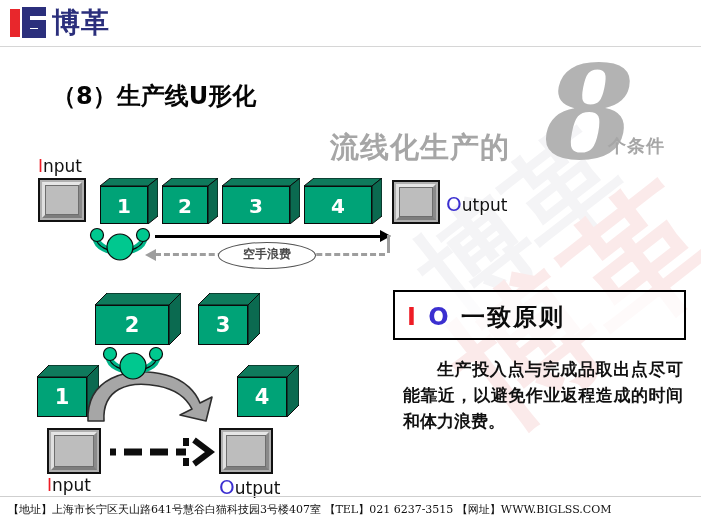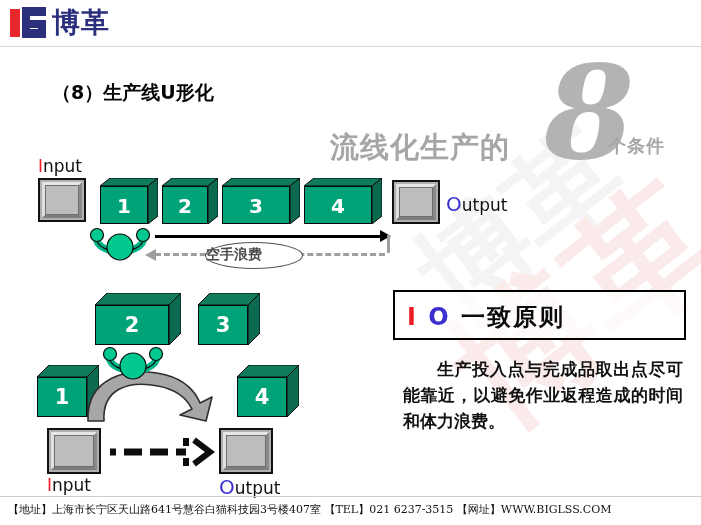--- a/index.html
+++ b/index.html
@@ -38,21 +38,21 @@
   .lm-g-bot{position:absolute;left:0;top:22px;width:24px;height:9px;background:#2b2f7c;}
   .lm-g-r{position:absolute;left:16px;top:13px;width:8px;height:18px;background:#2b2f7c;}
   .logo-text{position:absolute;left:42px;top:1px;font-size:28px;font-weight:bold;
     color:#2b2f7c;letter-spacing:1px;line-height:30px;
     font-family:"DejaVu Sans","Liberation Sans",sans-serif;}
   .header-rule{position:absolute;left:0;top:46px;width:701px;height:1px;background:#d6d6d6;}
 
   
   .slide-title{
     position:absolute;left:52px;top:80px;
-    font-size:19px;font-weight:bold;color:#050505;letter-spacing:0px;
+    font-size:24px;font-weight:bold;color:#050505;letter-spacing:0px;
     font-family:"DejaVu Sans","Liberation Sans",sans-serif;
     white-space:nowrap;
   }
 
   
   .cond-wrap{position:absolute;left:290px;top:60px;width:400px;height:115px;margin-left:40px;}
   .big8{
     position:absolute;left:214px;top:-5px;
     font-size:130px;font-weight:bold;color:#b3b3b3;line-height:115px;
     font-style:italic;
@@ -98,23 +98,23 @@
   .flow{position:absolute;left:0;top:150px;width:560px;height:125px;}
   .arrow-black{position:absolute;left:155px;top:85px;width:235px;height:3px;background:#000;}
   .arrow-black:after{content:"";position:absolute;right:-1px;top:-5px;
     border-left:11px solid #000;border-top:6px solid transparent;border-bottom:6px solid transparent;}
   .arrow-end-tick{position:absolute;left:387px;top:85px;width:3px;height:18px;background:#9e9e9e;}
   .arrow-gray{position:absolute;left:155px;top:103px;width:230px;height:0;
     border-top:3px dashed #9e9e9e;}
   .arrow-gray:before{content:"";position:absolute;left:-10px;top:-7px;
     border-right:11px solid #9e9e9e;border-top:6px solid transparent;border-bottom:6px solid transparent;}
   .waste{
-    position:absolute;left:205px;top:92px;width:96px;height:25px;
+    position:absolute;left:218px;top:92px;width:96px;height:25px;
     border:1.5px solid #555;border-radius:50%;background:#fff;
-    color:#4a4a4a;font-size:14px;font-weight:bold;line-height:23px;
+    color:#4a4a4a;font-size:12px;font-weight:bold;text-align:center;line-height:23px;
     font-family:"DejaVu Sans","Liberation Sans",sans-serif;
   }
 
   
   .udia{position:absolute;left:0;top:285px;width:370px;height:215px;}
 
   
   .io-panel{position:absolute;left:393px;top:290px;width:293px;height:50px;
     border:2px solid #000;box-sizing:border-box;background:rgba(255,255,255,0.75);}
   .io-title{position:absolute;left:12px;top:3px;font-size:24px;font-weight:bold;

